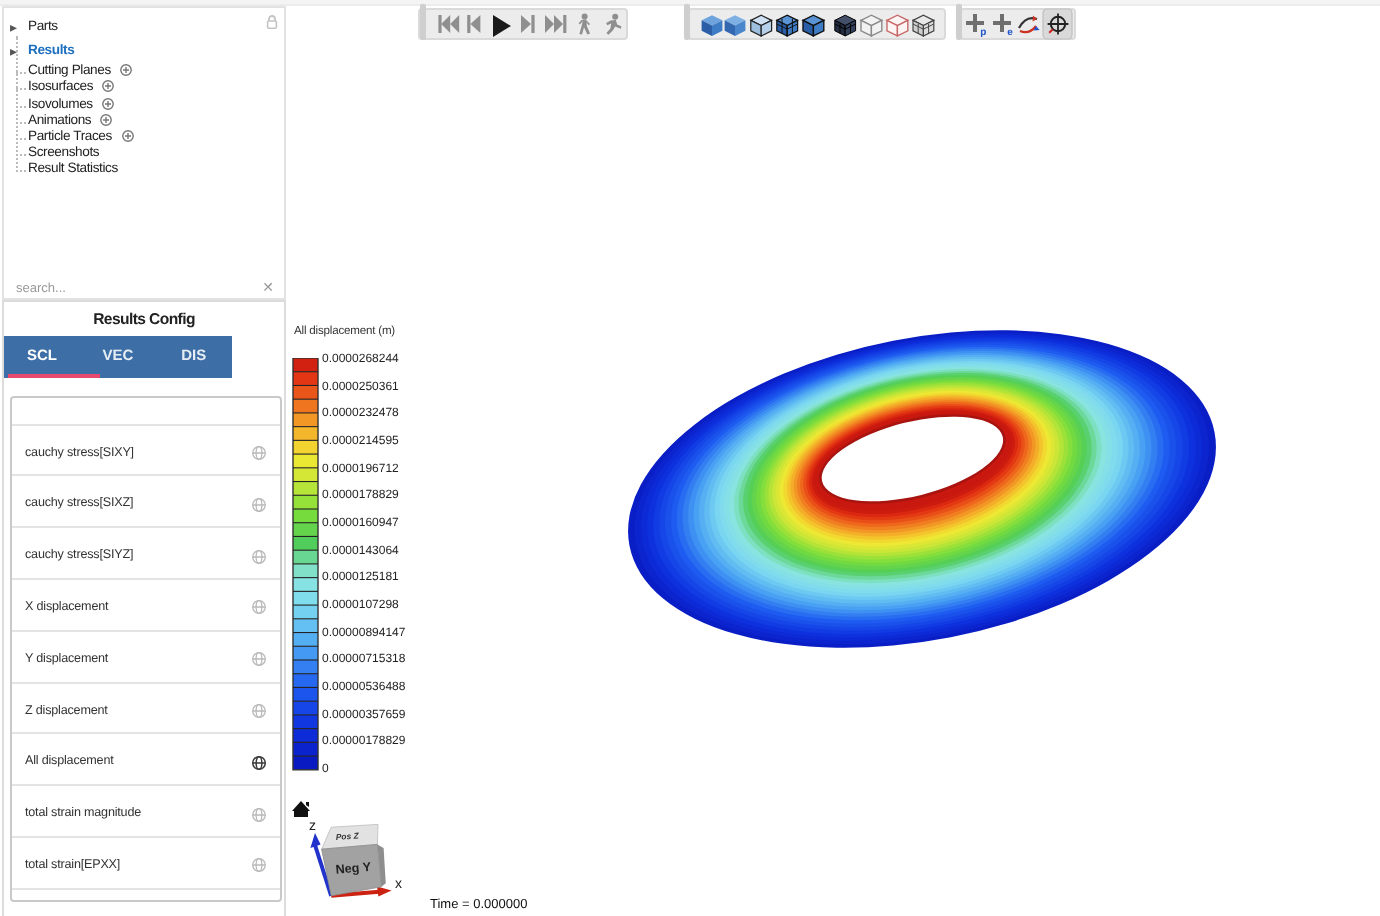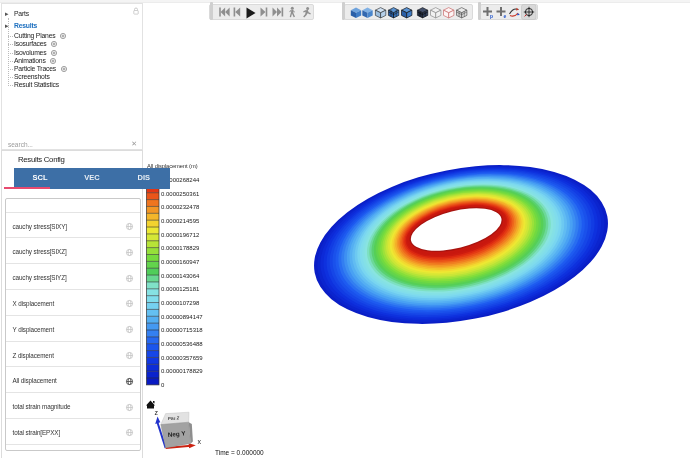--- a/index.html
+++ b/index.html
@@ -13,23 +13,23 @@
 .titem{position:absolute;left:12px}
 .res{color:#1c6fbf;font-weight:bold}
 .dash{position:absolute;left:6px;width:5px;border-top:1px dotted #bbb}
 #vguide{position:absolute;left:6px;top:14px;height:68px;border-left:1px dotted #bbb}
 .plus{display:inline-block;vertical-align:-1px;margin-left:3px}
 #searchrow{position:absolute;left:0;top:133px;width:140px;height:14px}
 #searchrow .ph{position:absolute;left:6px;top:4px;font-size:6.5px;color:#9a9a9a}
 #searchrow .x{position:absolute;right:5px;top:3px;font-size:7px;color:#9a9a9a}
 #cfgpanel{position:absolute;left:1px;top:150px;width:142px;height:308px;
 background:#fff;border:1px solid #dcdcdc;border-bottom:none;z-index:3}
-#cfgtitle{position:absolute;left:16px;top:3.5px;width:100%;text-align:left;
-font-size:7.8px;letter-spacing:-0.3px;font-weight:normal;color:#222}
-#tabs{position:absolute;left:12px;top:17px;width:156px;height:21px;background:#3d6fa6}
+#cfgtitle{position:absolute;left:0;top:3.5px;width:100%;text-align:center;
+font-size:7.8px;letter-spacing:-0.3px;font-weight:bold;color:#222}
+#tabs{position:absolute;left:0;top:17px;width:114px;height:21px;background:#3d6fa6}
 .tab{position:absolute;top:0;width:33.3%;height:100%;color:#fff;font-size:7.5px;
 font-weight:bold;text-align:center;line-height:20px}
 #tabul{position:absolute;left:2px;top:36px;width:46px;height:2px;background:#e84a6f}
 #list{position:absolute;left:2.5px;top:47px;width:136px;height:253px;
 border:1px solid #c9c9c9;border-radius:2px;background:#fff}
 .lrow{position:absolute;left:0;width:100%;height:26px;border-top:1px solid #e4e4e4}
 .lrow span{position:absolute;left:7px;top:10px;font-size:6.3px;letter-spacing:-0.1px;color:#333}
 .globe{position:absolute;right:6px;top:9.5px;transform:scale(0.85)}
 
 #topstrip{position:absolute;left:0;top:0;width:690px;height:3px;background:#f4f4f4;border-bottom:1px solid #ececec}

